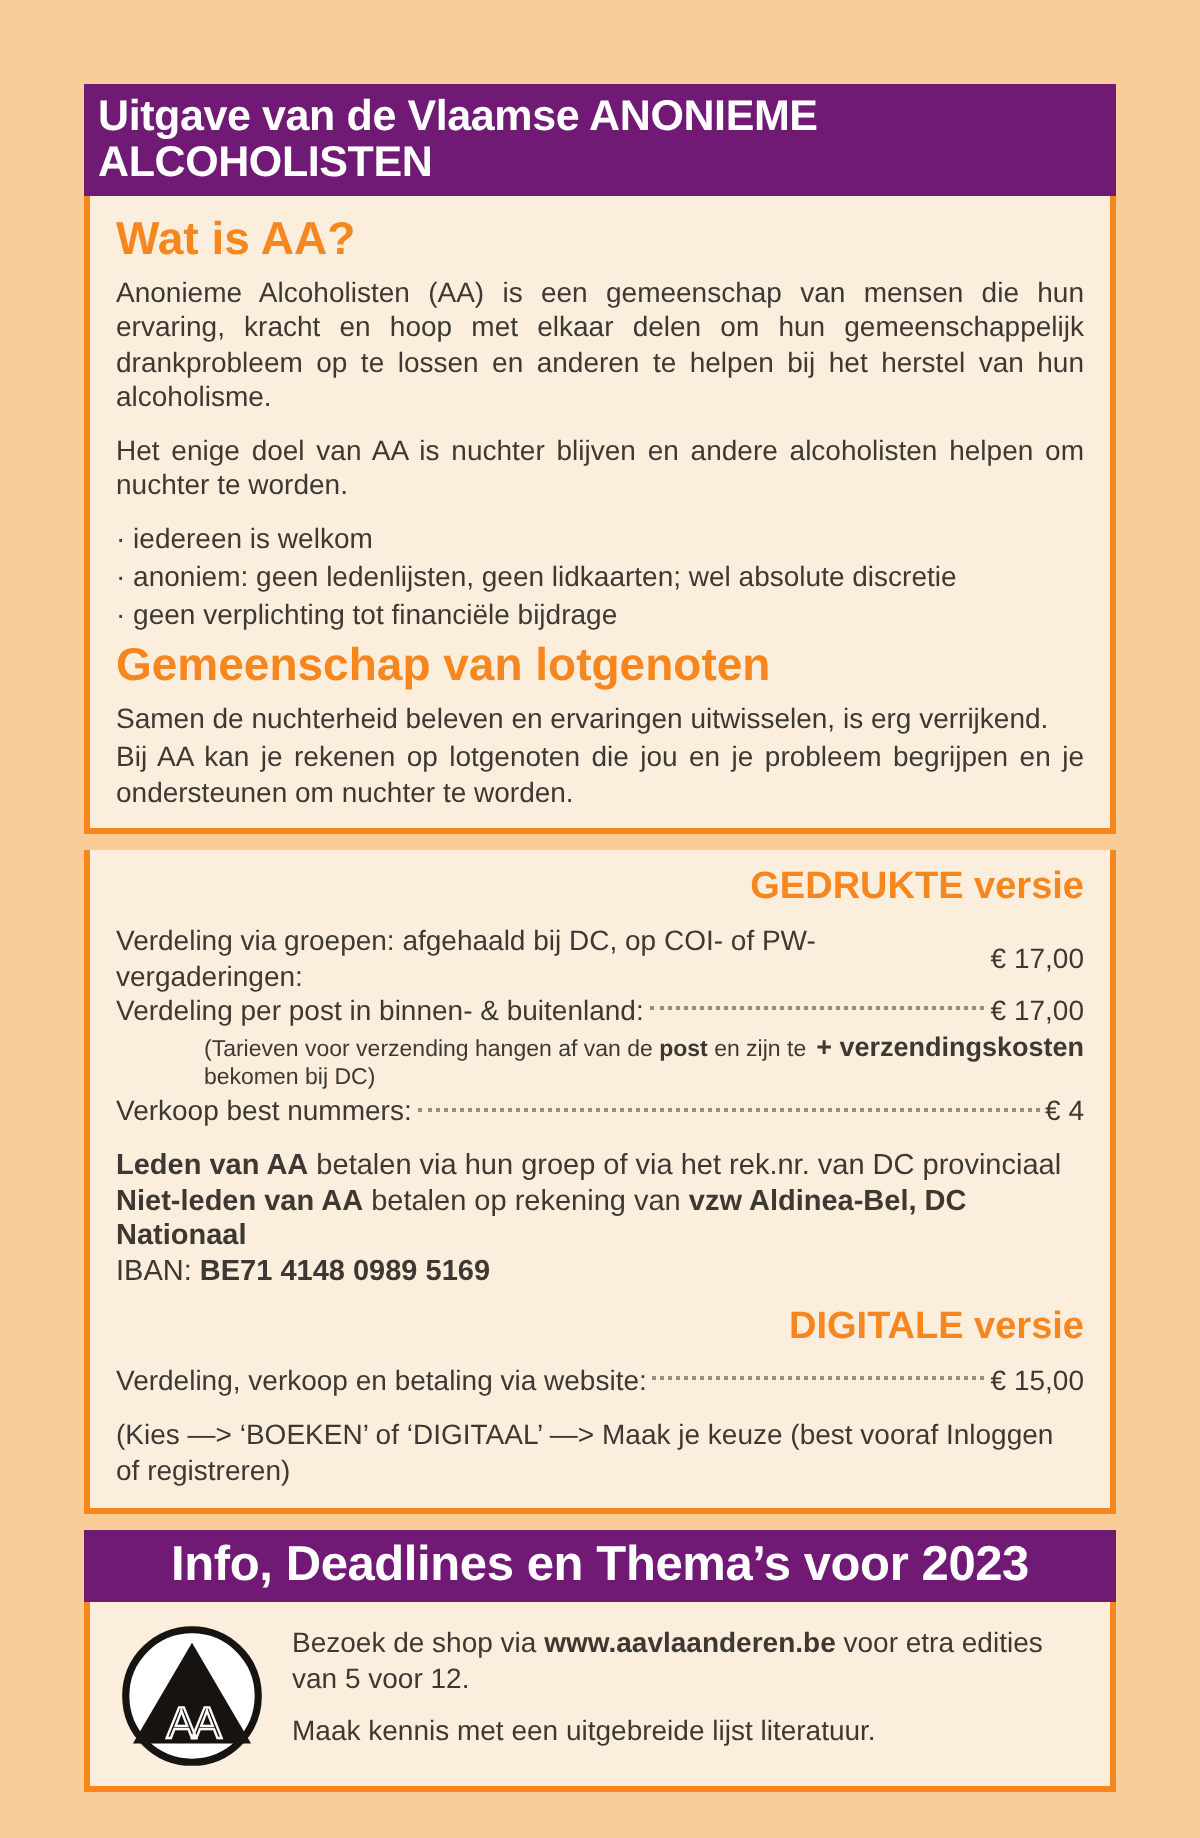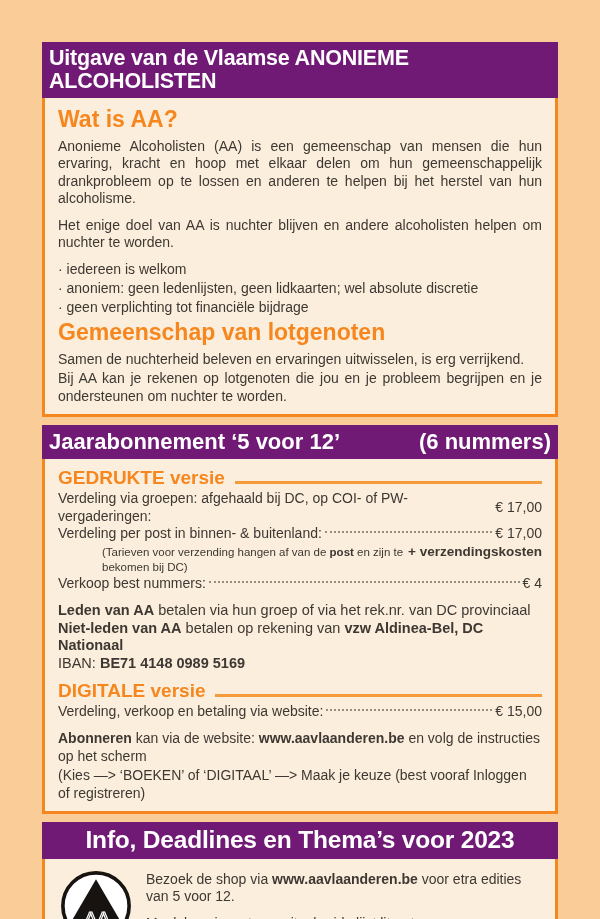--- a/index.html
+++ b/index.html
@@ -32,21 +32,21 @@
   }
   .gap { height: 8px; }
 
   h2.orange { color: #F6861E; font-size: 23px; font-weight: bold; margin: 1px 0 5px; }
   p.body { font-size: 14px; line-height: 1.24; text-align: justify; margin-bottom: 9px; }
   p.body.nojust { text-align: left; }
   .bullets { font-size: 14px; line-height: 1.35; margin-bottom: 2px; }
   .bullets div { white-space: nowrap; }
 
   
-  .subhead { display: flex; align-items: flex-end; margin: 2px 0 3px; }
+  .subhead { display: flex; align-items: flex-end; margin: 2px 0 3px; flex-direction: column; }
   .subhead .txt { color: #F6861E; font-size: 19px; font-weight: bold; line-height: 1; white-space: nowrap; }
   .subhead .rule { flex: 1; border-bottom: 3px solid #F79A3C; margin: 0 0 3px 10px; }
 
   .price-row { display: flex; align-items: center; font-size: 14px; line-height: 1.25; }
   .price-row .dots { flex: 1; border-bottom: 2px dotted #988F83; margin: 0 3px 3px; }
   .price-row .val { white-space: nowrap; }
 
   .note-row { display: flex; justify-content: space-between; align-items: baseline; font-size: 11.5px; line-height: 1.3; margin-left: 44px; }
   .note-row b { font-size: 11.5px; }
   .note-row .note-val { font-weight: bold; font-size: 13.5px; white-space: nowrap; }
@@ -78,24 +78,20 @@
       <div>· anoniem: geen ledenlijsten, geen lidkaarten; wel absolute discretie</div>
       <div>· geen verplichting tot financiële bijdrage</div>
     </div>
     <h2 class="orange">Gemeenschap van lotgenoten</h2>
     <p class="body nojust" style="margin-bottom:2px;">Samen de nuchterheid beleven en ervaringen uitwisselen, is erg verrijkend.</p>
     <p class="body" style="margin-bottom:0;">Bij AA kan je rekenen op lotgenoten die jou en je probleem begrijpen en je ondersteunen om nuchter te worden.</p>
   </div>
 
   <div class="gap"></div>
 
-  <div class="bar bar2">
-    <span>Jaarabonnement ‘5 voor 12’</span>
-    <span>(6 nummers)</span>
-  </div>
 
   <div class="panel">
 
     <div class="subhead">
       <span class="txt">GEDRUKTE versie</span>
       <span class="rule"></span>
     </div>
 
     <div class="price-row">
       <span>Verdeling via groepen: afgehaald bij DC, op COI- of PW-vergaderingen:</span>
@@ -131,21 +127,20 @@
       <span class="rule"></span>
     </div>
 
     <div class="price-row">
       <span>Verdeling, verkoop en betaling via website:</span>
       <span class="dots"></span>
       <span class="val">€ 15,00</span>
     </div>
 
     <div class="web">
-      <div><b>Abonneren</b><span> kan via de website: </span><b>www.aavlaanderen.be</b><span> en volg de instructies op het scherm</span></div>
       <div>(Kies —&gt; ‘BOEKEN’ of ‘DIGITAAL’ —&gt; Maak je keuze (best vooraf Inloggen of registreren)</div>
     </div>
   </div>
 
   <div class="gap"></div>
 
   <div class="bar bar3">Info, Deadlines en Thema’s voor 2023</div>
 
   <div class="panel">
     <div class="info-top">

